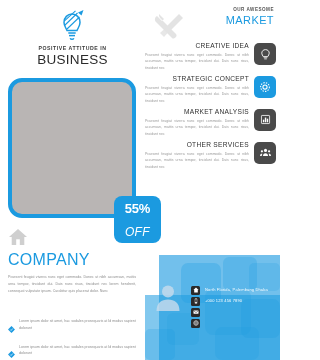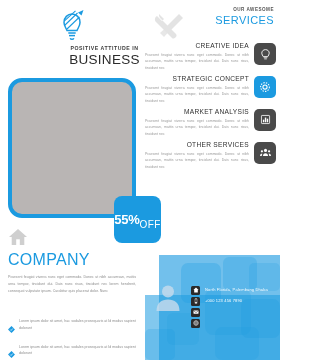--- a/index.html
+++ b/index.html
@@ -28,21 +28,20 @@
     justify-content: center;
   }
   .logo-svg { display:block; }
 
   .head-block {
     position: absolute;
     left: 0;
     top: 46px;
     width: 145px;
     text-align: center;
-    padding-left: 32px;
   }
   .head-kicker {
     font-size: 5.2px;
     letter-spacing: 0.55px;
     color: #3c3c3c;
     font-weight: 600;
     margin: 0 0 2px 0;
     line-height: 1;
   }
   .head-title {
@@ -68,37 +67,38 @@
 
   .badge {
     position: absolute;
     left: 114px;
     top: 196px;
     width: 47px;
     height: 47px;
     background: #1b9ae0;
     border-radius: 8px;
     display: flex;
-    flex-direction: row;
+    flex-direction: column;
     align-items: center;
     justify-content: center;
     color: #ffffff;
     z-index: 5;
   }
   .badge-pct {
     font-size: 13px;
     font-weight: bold;
     line-height: 1;
     letter-spacing: -0.2px;
   }
   .badge-off {
-    font-size: 10px;
+    font-size: 12px;
     line-height: 1;
     margin-top: 11px;
     letter-spacing: 0.4px;
+    font-style: italic;
   }
 
   .home-icon-wrap {
     position: absolute;
     left: 8px;
     top: 228px;
   }
 
   .about-block {
     position: absolute;
@@ -342,21 +342,21 @@
       <g fill="#e3e3e3">
         <path d="M7 2 L12 7 L10 9 L5 4 C3 5 2 8 4 10 L20 26 C22 28 26 24 24 22 L8 6 C7 5 7 3 7 2 Z"></path>
         <path d="M27 2 L31 6 L18 19 L14 15 Z"></path>
         <path d="M13.5 16 L17 19.5 L12 25 L8 21 Z" opacity="0.85"></path>
       </g>
     </svg>
   </div>
 
   <div class="svc-head">
     <p class="svc-head-l1">OUR AWESOME</p>
-    <p class="svc-head-l2">SERVICES</p>
+    <p class="svc-head-l2">MARKET</p>
   </div>
 
   <div class="svc-list">
 
     <div class="svc-item">
       <div class="svc-text">
         <p class="svc-title">CREATIVE IDEA</p>
         <p class="svc-body">Praesent feugiat viverra nunc eget commodo. Donec ut nibh accumsan, mattis urna tempor, tincidunt dui. Duis nunc risus, tincidunt nec</p>
       </div>
       <div class="svc-ico dark">

